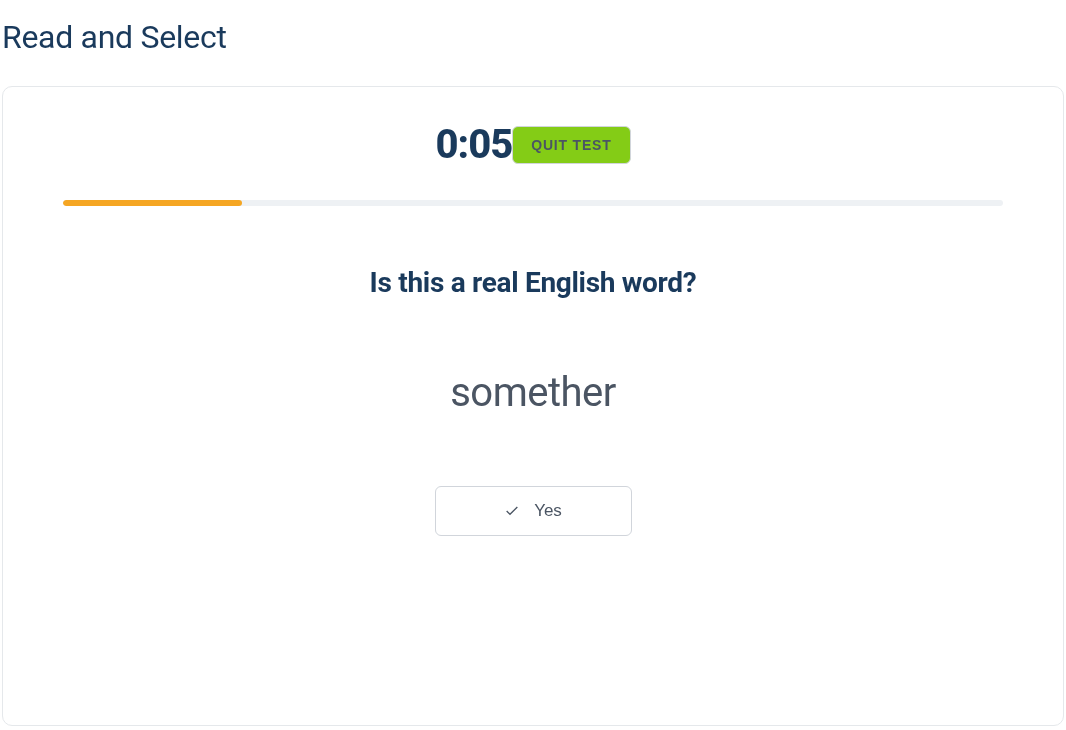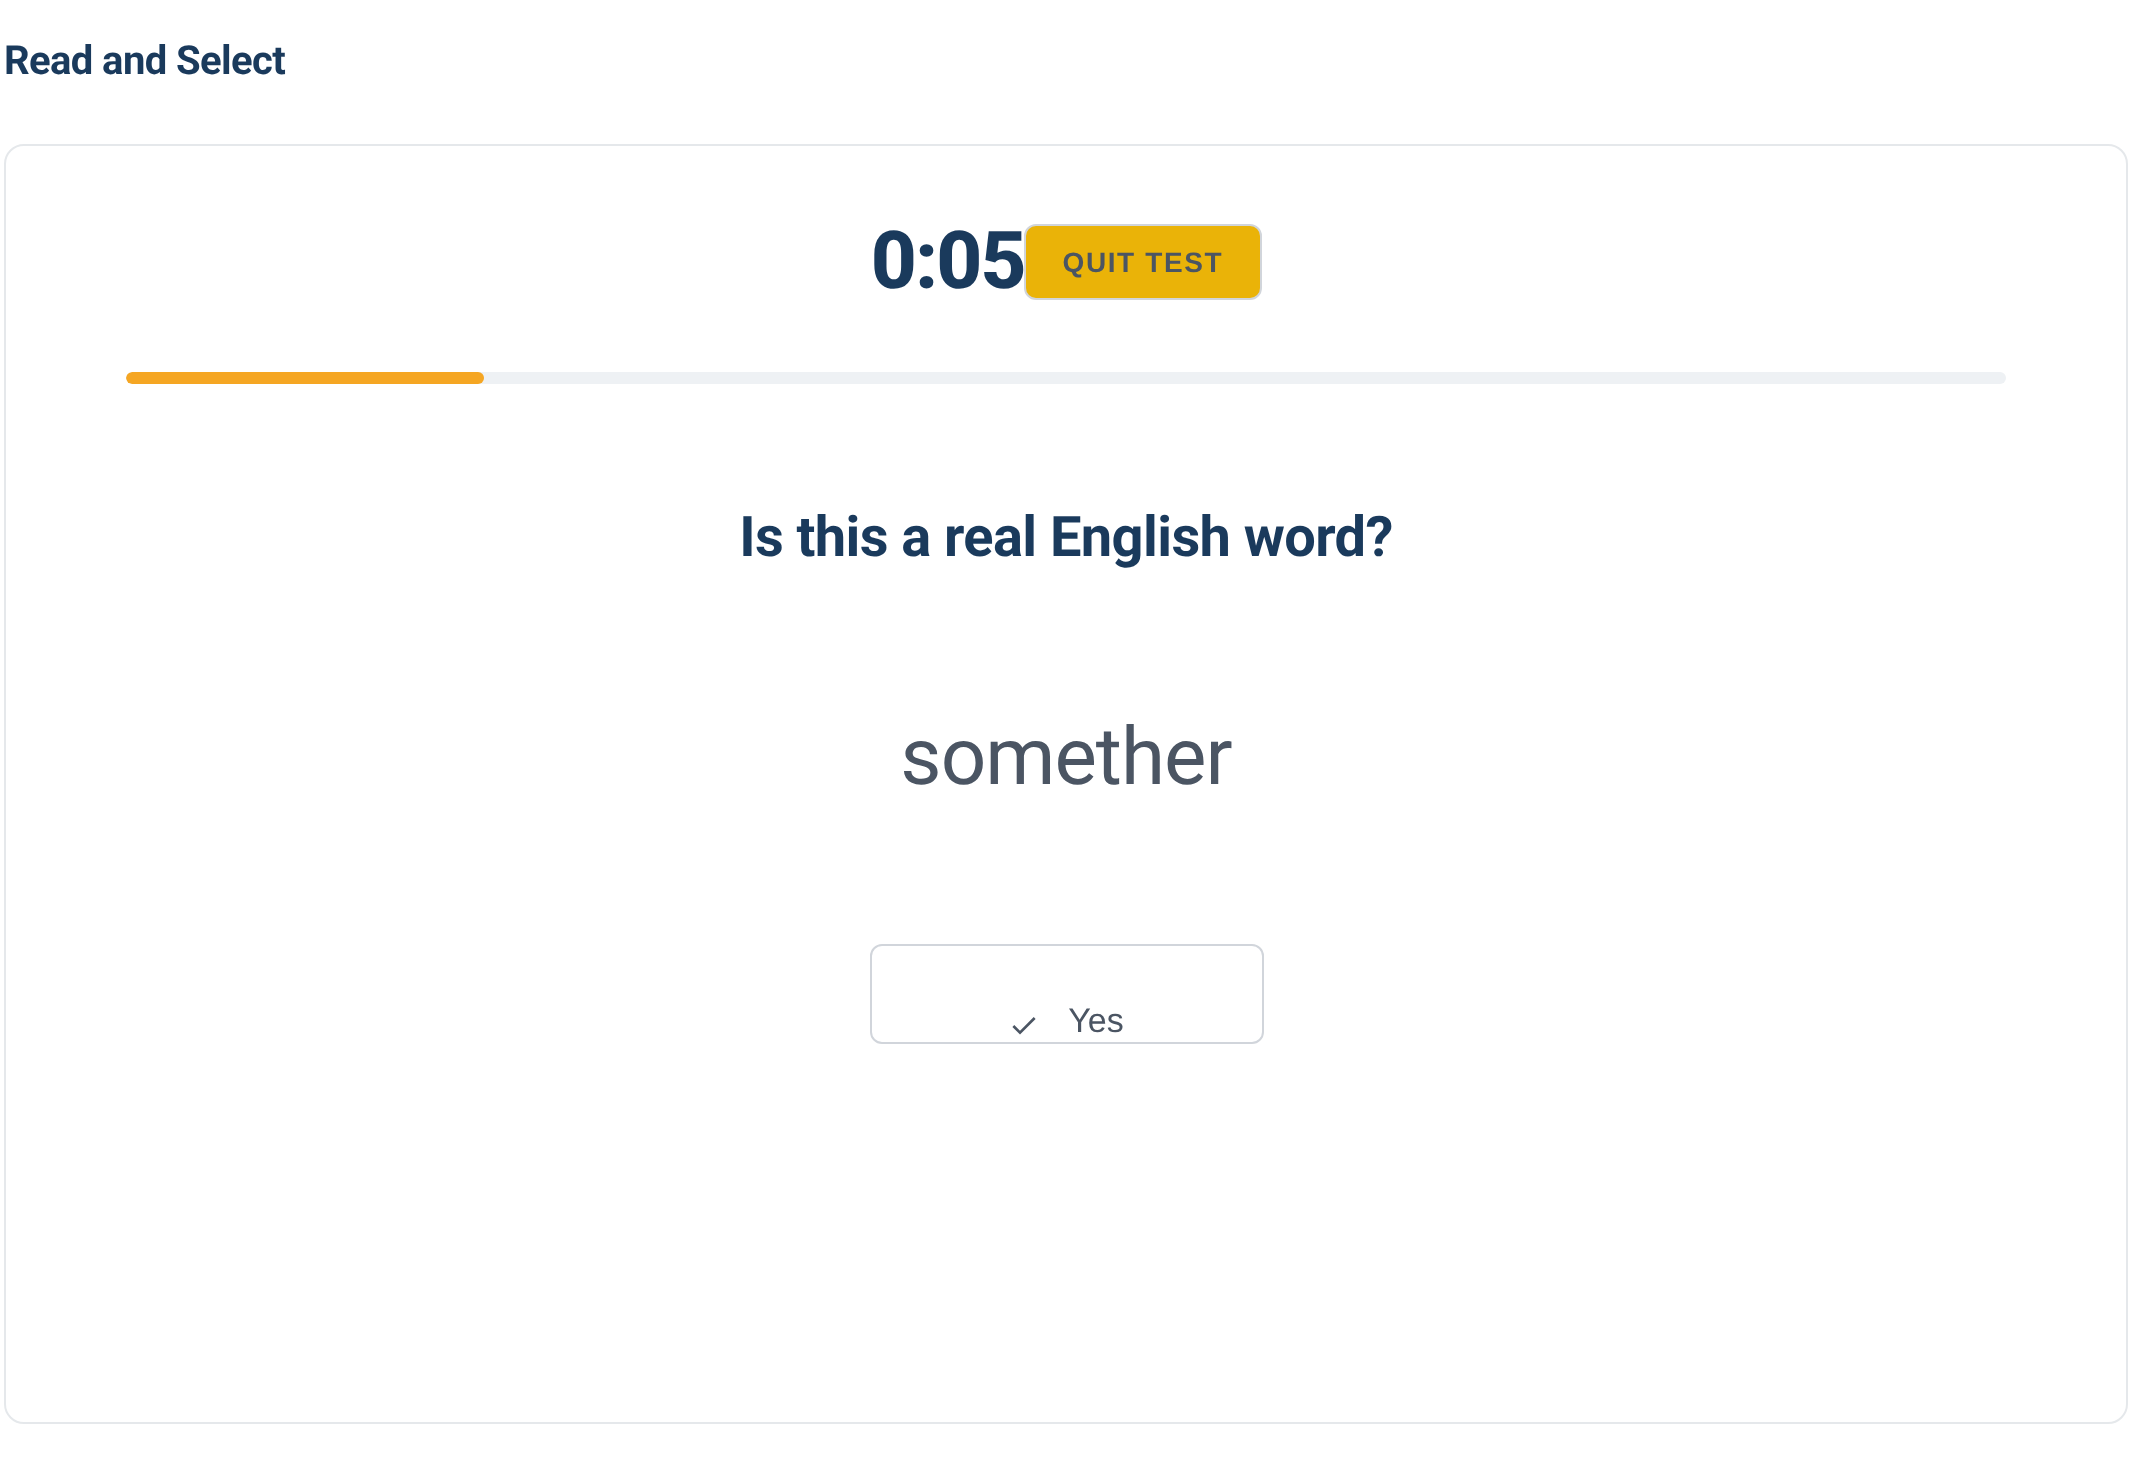--- a/index.html
+++ b/index.html
@@ -9,22 +9,22 @@
     }
     body {
       font-family: -apple-system, BlinkMacSystemFont, "Segoe UI", Roboto, Helvetica, Arial, sans-serif;
       background: #ffffff;
       width: 1066px;
       height: 730px;
       overflow: hidden;
     }
     .page-title {
       color: #1a3a5c;
-      font-size: 20px;
-      font-weight: 700;
+      font-size: 32px;
+      font-weight: 400;
       padding: 18px 0 0 2px;
       letter-spacing: -0.3px;
     }
     .card {
       margin: 30px 2px 0 2px;
       border: 1px solid #e5e8eb;
       border-radius: 10px;
       padding: 0;
       background: #ffffff;
       height: 640px;
@@ -36,21 +36,21 @@
       padding: 34px 60px 14px 60px;
     }
     .timer {
       color: #1a3a5c;
       font-size: 40px;
       font-weight: 800;
       letter-spacing: -1px;
     }
     .quit-button {
       border: 1px solid #d1d5db;
-      background: #eab308;
+      background: #84cc16;
       color: #4b5563;
       font-size: 14px;
       font-weight: 700;
       letter-spacing: 0.8px;
       padding: 10px 18px;
       border-radius: 6px;
       cursor: pointer;
     }
     .progress-container {
       margin: 18px 60px 0 60px;
@@ -82,21 +82,21 @@
       letter-spacing: -0.5px;
     }
     .button-row {
       display: flex;
       justify-content: center;
       gap: 20px;
       margin-top: 70px;
     }
     .answer-button {
       display: inline-flex;
-      align-items: flex-end;
+      align-items: center;
       justify-content: center;
       gap: 14px;
       width: 197px;
       height: 50px;
       border: 1px solid #d1d5db;
       background: #ffffff;
       color: #4b5563;
       font-size: 17px;
       font-weight: 400;
       border-radius: 6px;

